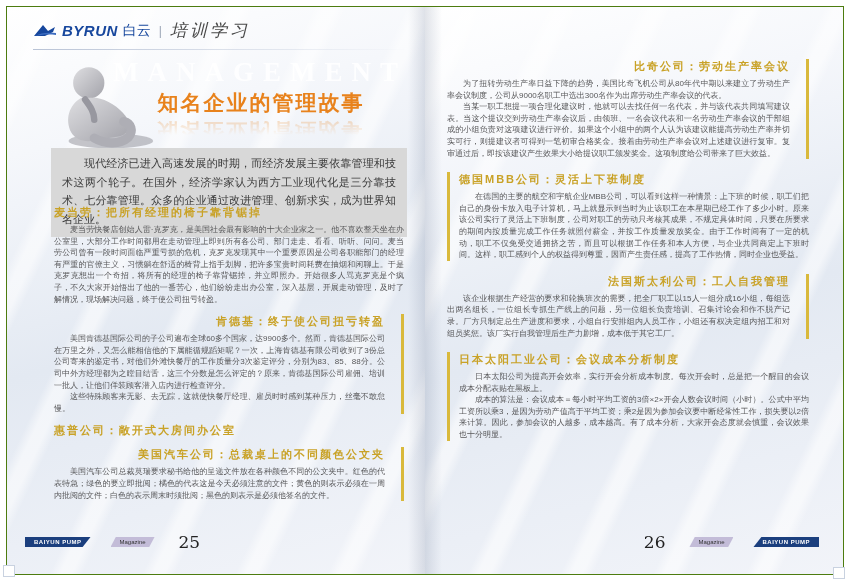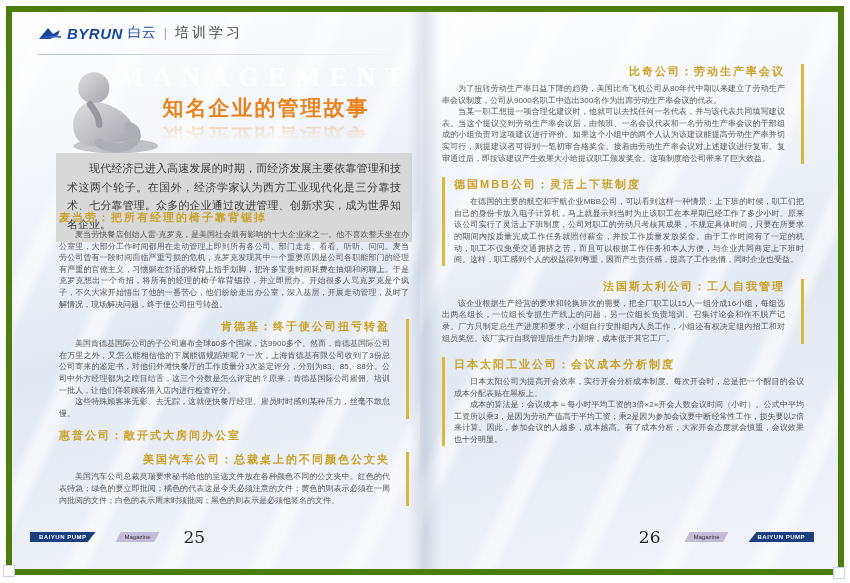--- a/index.html
+++ b/index.html
@@ -1,40 +1,40 @@
 <!DOCTYPE html>
 <html><head>
 <meta charset="utf-8">
 <style>
   html,body{margin:0;padding:0;}
   body{
     width:850px;height:583px;position:relative;background:#ffffff;overflow:hidden;
     font-family:"Liberation Sans","DejaVu Sans",sans-serif;
   }
-  .spread{position:absolute;left:6px;top:6px;width:838px;height:569px;border:6px solid #4d7c0f;box-sizing:border-box;}
+  .spread{position:absolute;left:6px;top:6px;width:838px;height:569px;border:1px solid #4d7c0f;box-sizing:border-box;}
   .page{position:absolute;top:0;height:100%;width:418px;
     background:linear-gradient(165deg,#ffffff 0%,#f5f7fb 22%,#e3e9f2 55%,#ebeff6 80%,#f2f4f9 100%);}
   .page::before{content:"";position:absolute;inset:0;z-index:0;
     background:repeating-linear-gradient(115deg,
       rgba(255,255,255,0) 0px, rgba(255,255,255,0) 26px,
       rgba(255,255,255,.55) 36px, rgba(255,255,255,.55) 46px,
       rgba(255,255,255,0) 56px, rgba(255,255,255,0) 84px);}
   .page > *{position:absolute;z-index:1;}
   .page-left{left:0;}
   .page-right{right:0;}
   .seam{position:absolute;left:50%;top:0;transform:translateX(-50%);width:34px;height:100%;z-index:2;
     background:linear-gradient(90deg,rgba(90,105,135,0) 0%,rgba(90,105,135,.18) 50%,rgba(90,105,135,0) 100%);}
 
   
   .header-row{left:26px;top:12px;display:flex;align-items:center;gap:5px;}
   .logo-swoosh svg{display:block;}
   .logo-brand{font-size:15px;font-weight:bold;font-style:italic;color:#17479d;letter-spacing:.5px;}
   .logo-cn{font-size:14px;font-weight:normal;color:#17479d;}
   .logo-sep{color:#9aa3b5;font-size:12px;margin:0 3px;}
-  .logo-tag{font-size:14px;color:#4a4a4a;letter-spacing:3px;}
+  .logo-tag{font-size:17px;color:#4a4a4a;letter-spacing:3px;font-style:italic;}
   .header-line{left:26px;top:42px;width:374px;height:1px;background:linear-gradient(90deg,#b9c3d6,rgba(185,195,214,0));}
 
   
   .title-block{left:48px;top:50px;width:352px;height:92px;}
   .watermark{position:absolute;left:58px;top:0;width:294px;overflow:hidden;white-space:nowrap;
     font-family:"Liberation Serif","DejaVu Serif",serif;font-weight:bold;font-size:27px;letter-spacing:9px;
     color:rgba(255,255,255,.85);}
   .figure{position:absolute;left:-2px;top:2px;}
   .main-title{position:absolute;left:60px;top:32px;width:292px;text-align:center;
     font-size:21px;font-weight:bold;color:#e8821c;letter-spacing:2px;}

